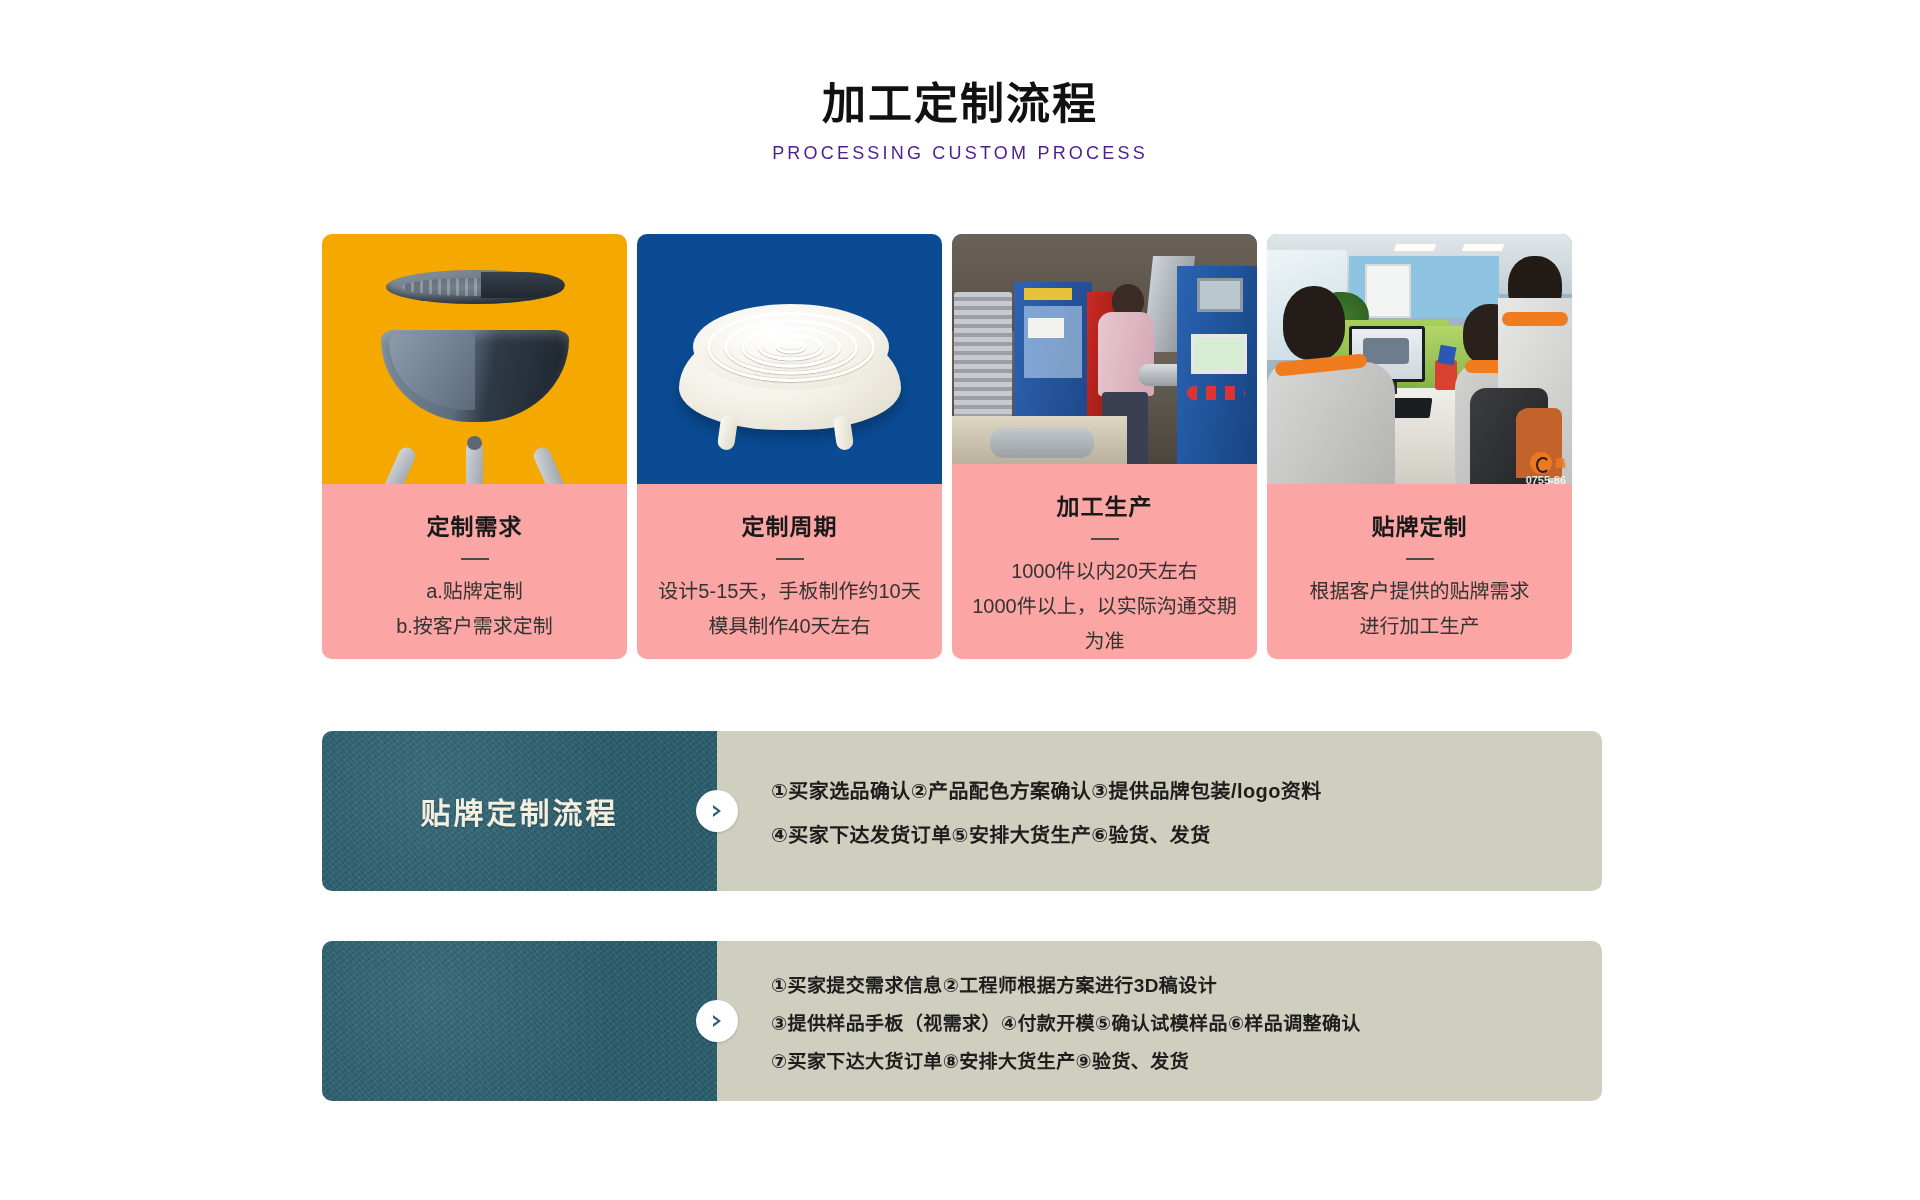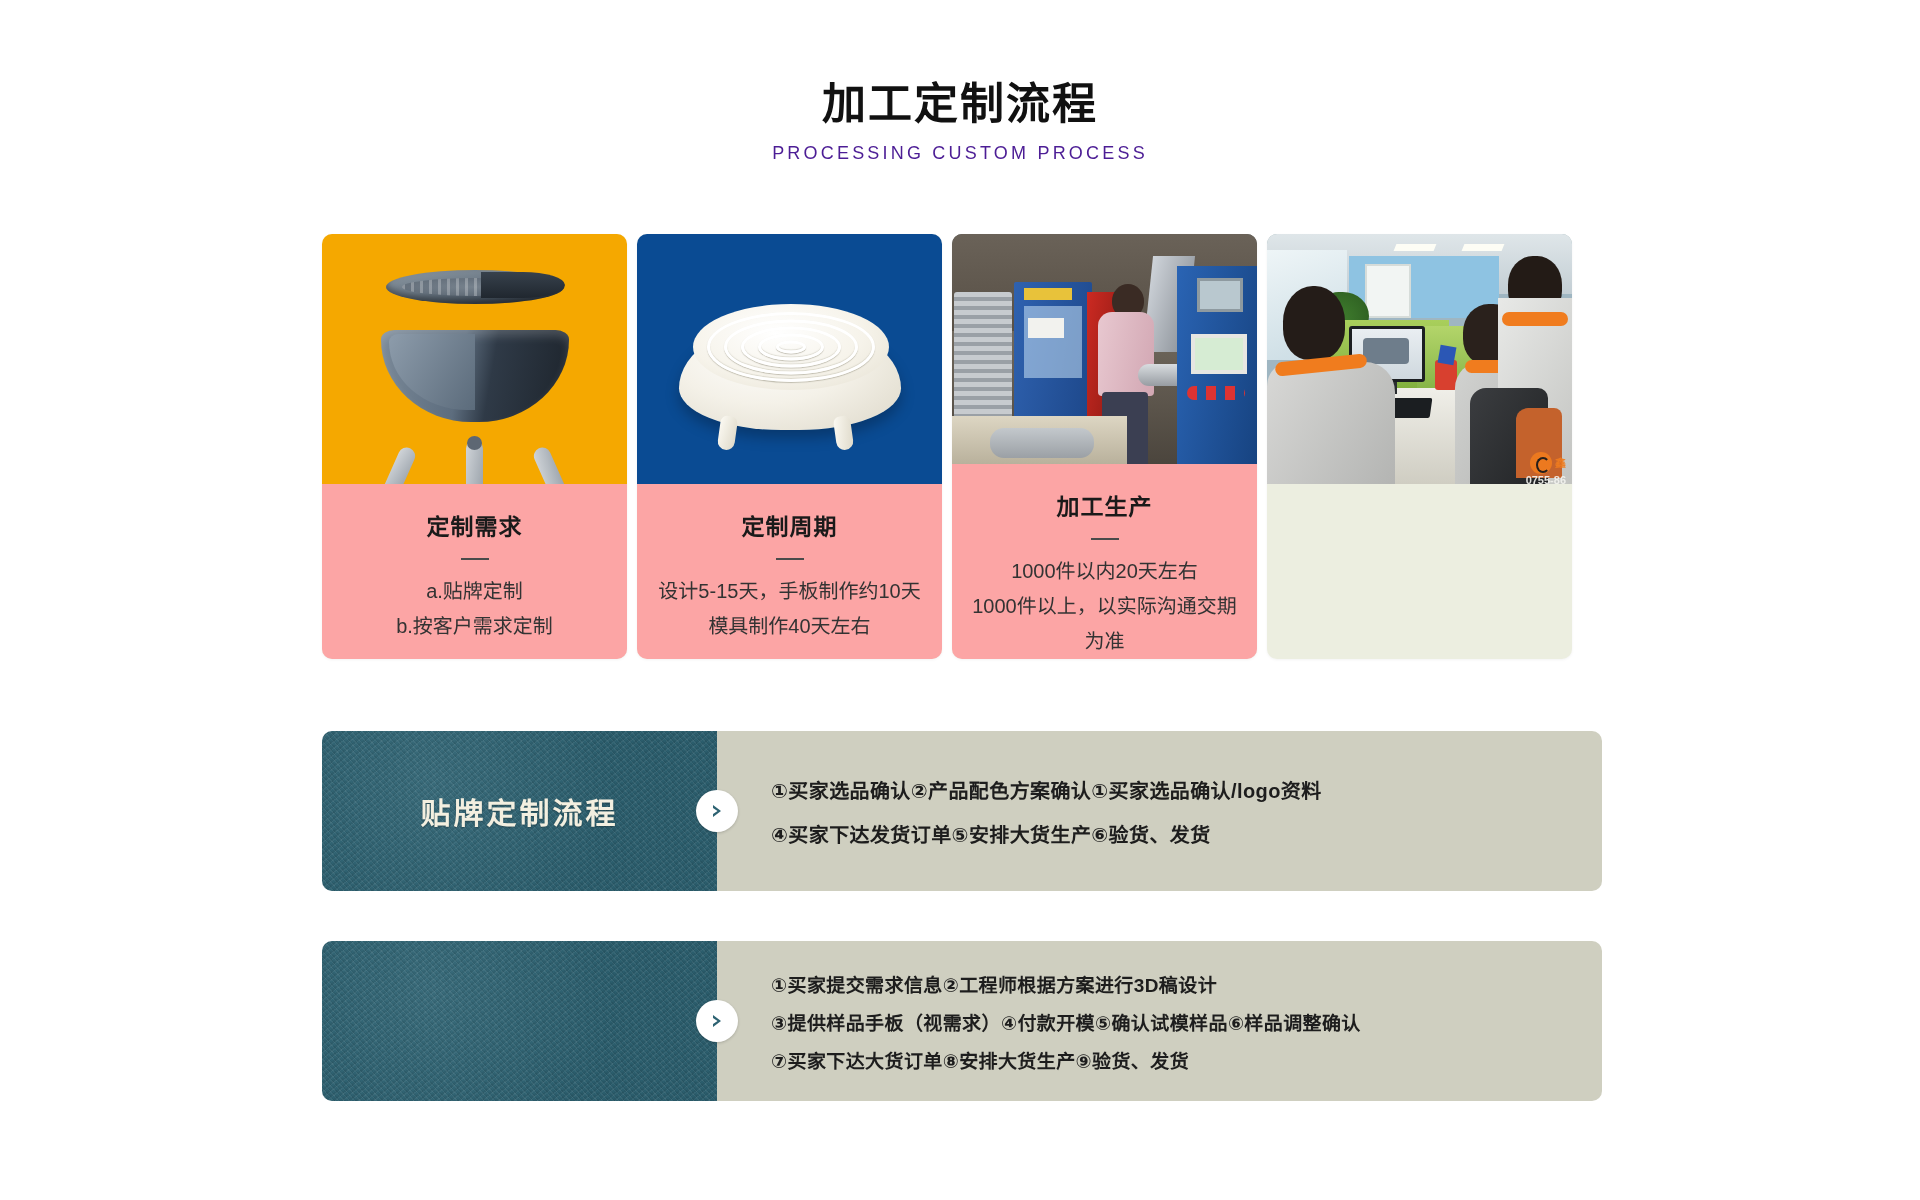--- a/index.html
+++ b/index.html
@@ -354,38 +354,46 @@
             <div class="manR-collar"></div>
           <div class="chair"></div>
             <div class="chair2"></div>
           <div class="wm">
             <span class="wm-mark"></span>
             <span class="wm-txt">鑫</span>
             <span class="wm-phone">0755-86</span>
           </div>
         </div>
       </div>
+      <div class="body">
+        <div class="ctitle">贴牌定制</div>
+        <div class="rule"></div>
+        <div class="desc">
+          <div>根据客户提供的贴牌需求</div>
+          <div>进行加工生产</div>
+        </div>
+      </div>
     </div>
 
   </div>
 
   <div class="banner b1">
     <div class="left">
       <span class="btitle">贴牌定制流程</span>
       <span class="chev">
         <svg width="18" height="18" viewBox="0 0 18 18" aria-hidden="true">
           <path d="M5 3 L13 9 L5 15 L5 12 L9.5 9 L5 6 Z" fill="#2d6272"></path>
         </svg>
       </span>
     </div>
     <div class="right">
       <div class="steprow r1">
         <span class="step c1">①买家选品确认</span>
         <span class="step c2">②产品配色方案确认</span>
-        <span class="step c3">①买家选品确认/logo资料</span>
+        <span class="step c3">③提供品牌包装/logo资料</span>
       </div>
       <div class="steprow r2">
         <span class="step c1">④买家下达发货订单</span>
         <span class="step c2">⑤安排大货生产</span>
         <span class="step c3">⑥验货、发货</span>
       </div>
     </div>
   </div>
 
   <div class="banner b2">

